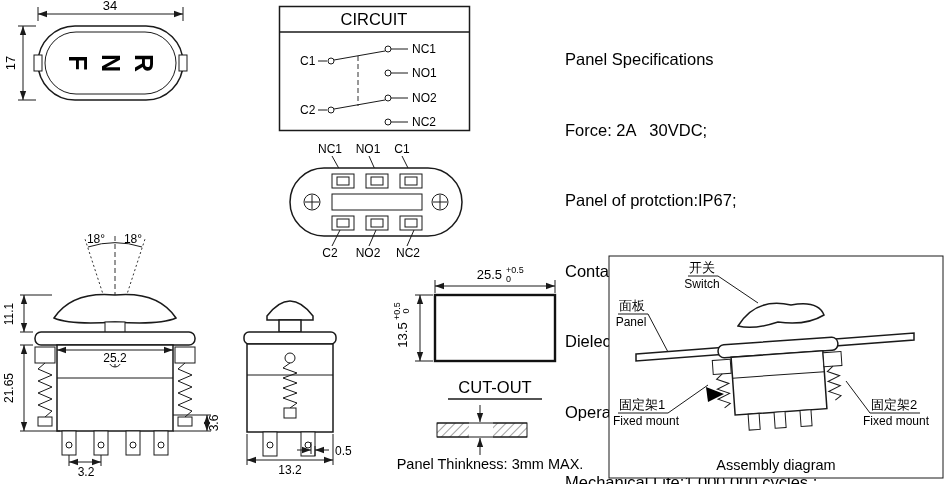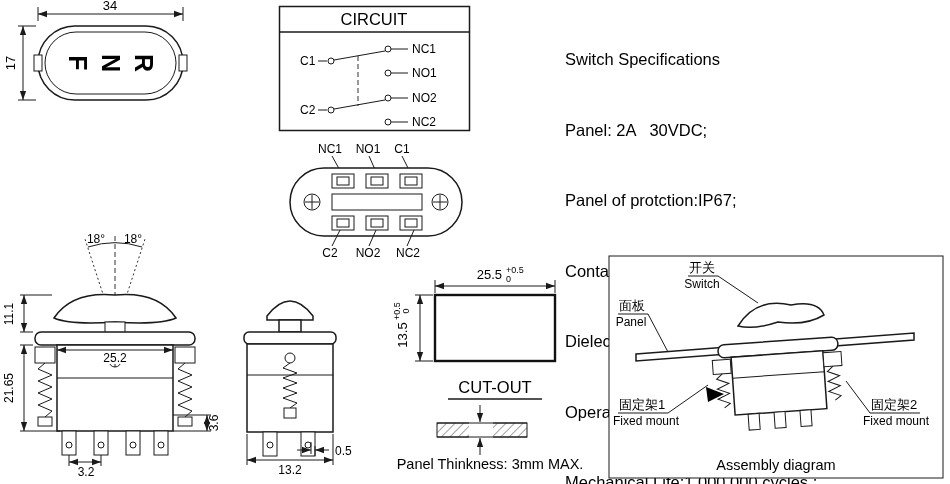--- a/index.html
+++ b/index.html
@@ -124,22 +124,22 @@
     </g>
     <line class="ln" x1="54" y1="106" x2="62" y2="90"></line>
     <line class="ln" x1="91" y1="106" x2="98" y2="90"></line>
     <line class="ln" x1="129" y1="106" x2="136" y2="90"></line>
     <text class="t12" x="52" y="117" text-anchor="middle">C2</text>
     <text class="t12" x="90" y="117" text-anchor="middle">NO2</text>
     <text class="t12" x="130" y="117" text-anchor="middle">NC2</text>
   </svg>
 
   <div class="specs">
-    <div>Switch Specifications</div>
-    <div>Panel: 2A   30VDC;</div>
+    <div>Panel Specifications</div>
+    <div>Force: 2A   30VDC;</div>
     <div>Panel of protction:IP67;</div>
     <div>Contact Resistance: 50m Ω Max ;</div>
     <div>Dielectric Strength:1000VAC For 1 minute ;</div>
     <div>Operating Force:600±200gf ;</div>
     <div>Mechanical Life:1,000,000 cycles ;</div>
     
   </div>
 
   <svg class="abs" style="left:2px;top:228px" width="235" height="256">
     <defs>

